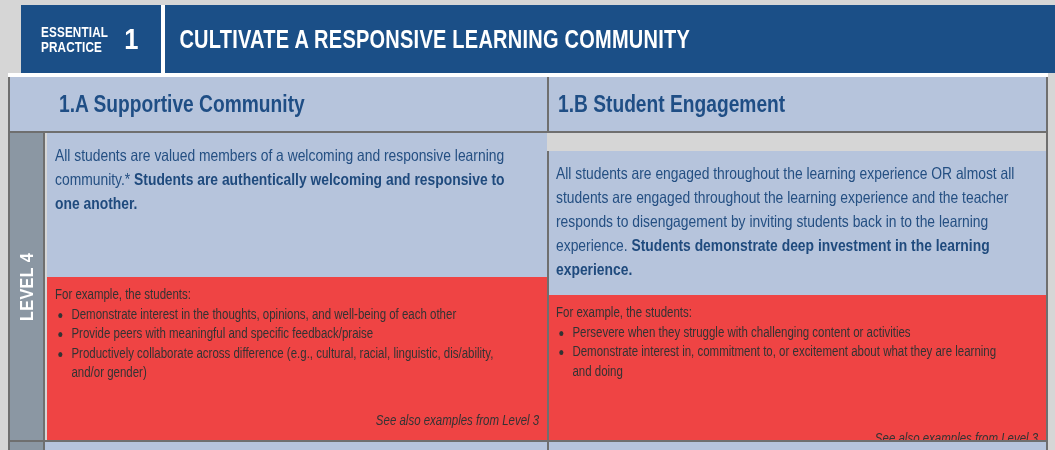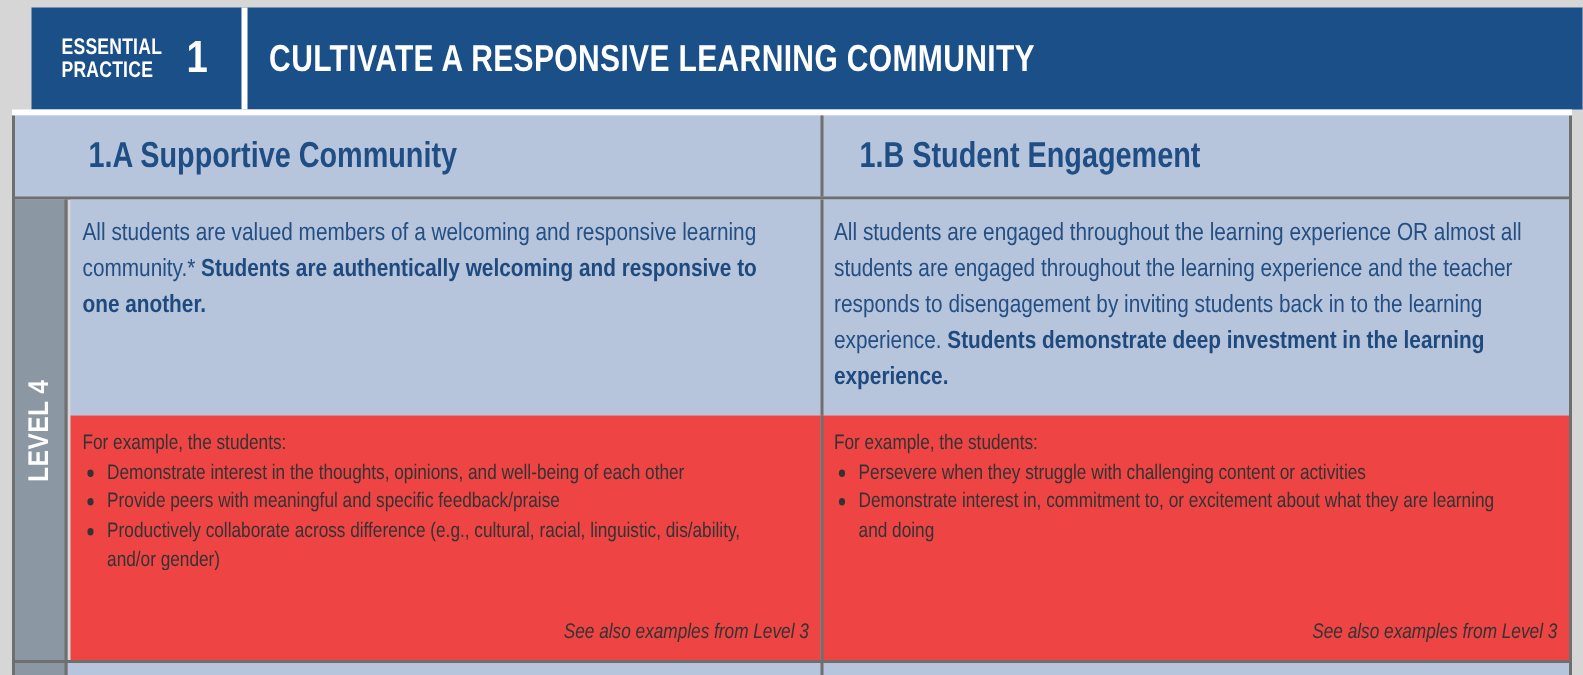--- a/index.html
+++ b/index.html
@@ -38,37 +38,37 @@
   .col-head-row {
     position: absolute; left: 0; top: 0; width: 1036px; height: 56px;
     background: #b6c4dc; border-bottom: 2px solid #6f6f6f;
   }
   .col-head {
     position: absolute; top: 0; height: 54px; display: flex; align-items: center;
     color: #1f4e85; font-weight: bold; font-size: 24px; white-space: nowrap;
   }
   .col-head span { display: inline-block; transform: scaleX(0.8); transform-origin: left center; }
   .col-head.a { left: 37px; padding-left: 12px; }
-  .col-head.b { left: 537px; padding-left: 24px; border-left: 2px solid #6f6f6f; height: 54px; }
+  .col-head.b { left: 537px; padding-left: 9px; border-left: 2px solid #6f6f6f; height: 54px; }
 
   .level-col {
     position: absolute; left: 0; top: 56px; width: 35px; height: 307px;
     background: #8b97a3; border-right: 2px solid #6f6f6f;
   }
   .level-label {
     position: absolute; left: 50%; top: 50%;
     transform: translate(-50%, -50%) rotate(-90deg) scaleX(0.85);
     color: #ffffff; font-weight: bold; font-size: 19px; white-space: nowrap; letter-spacing: 0.5px;
   }
 
   .cell { position: absolute; padding-left: 28px; }
   .desc { top: 56px; height: 144px; background: #b6c4dc; }
   .ex { top: 200px; height: 163px; background: #ef4444; }
   .cell.a { left: 37px; width: 500px; }
-  .cell.b { left: 537px; width: 499px; border-left: 2px solid #6f6f6f; }
+  .cell.b { left: 537px; width: 499px; border-left: 2px solid #6f6f6f; margin-top: 18px; }
 
   .desc-text {
     position: absolute; left: 8px; top: 10px; width: 560px;
     color: #244f82; font-size: 16.5px; line-height: 24px;
     transform: scaleX(0.84); transform-origin: left top;
   }
   .cell.b .desc-text { left: 7px; }
   .desc-text b { font-weight: bold; color: #1f4a7d; }
 
   .ex-body {

